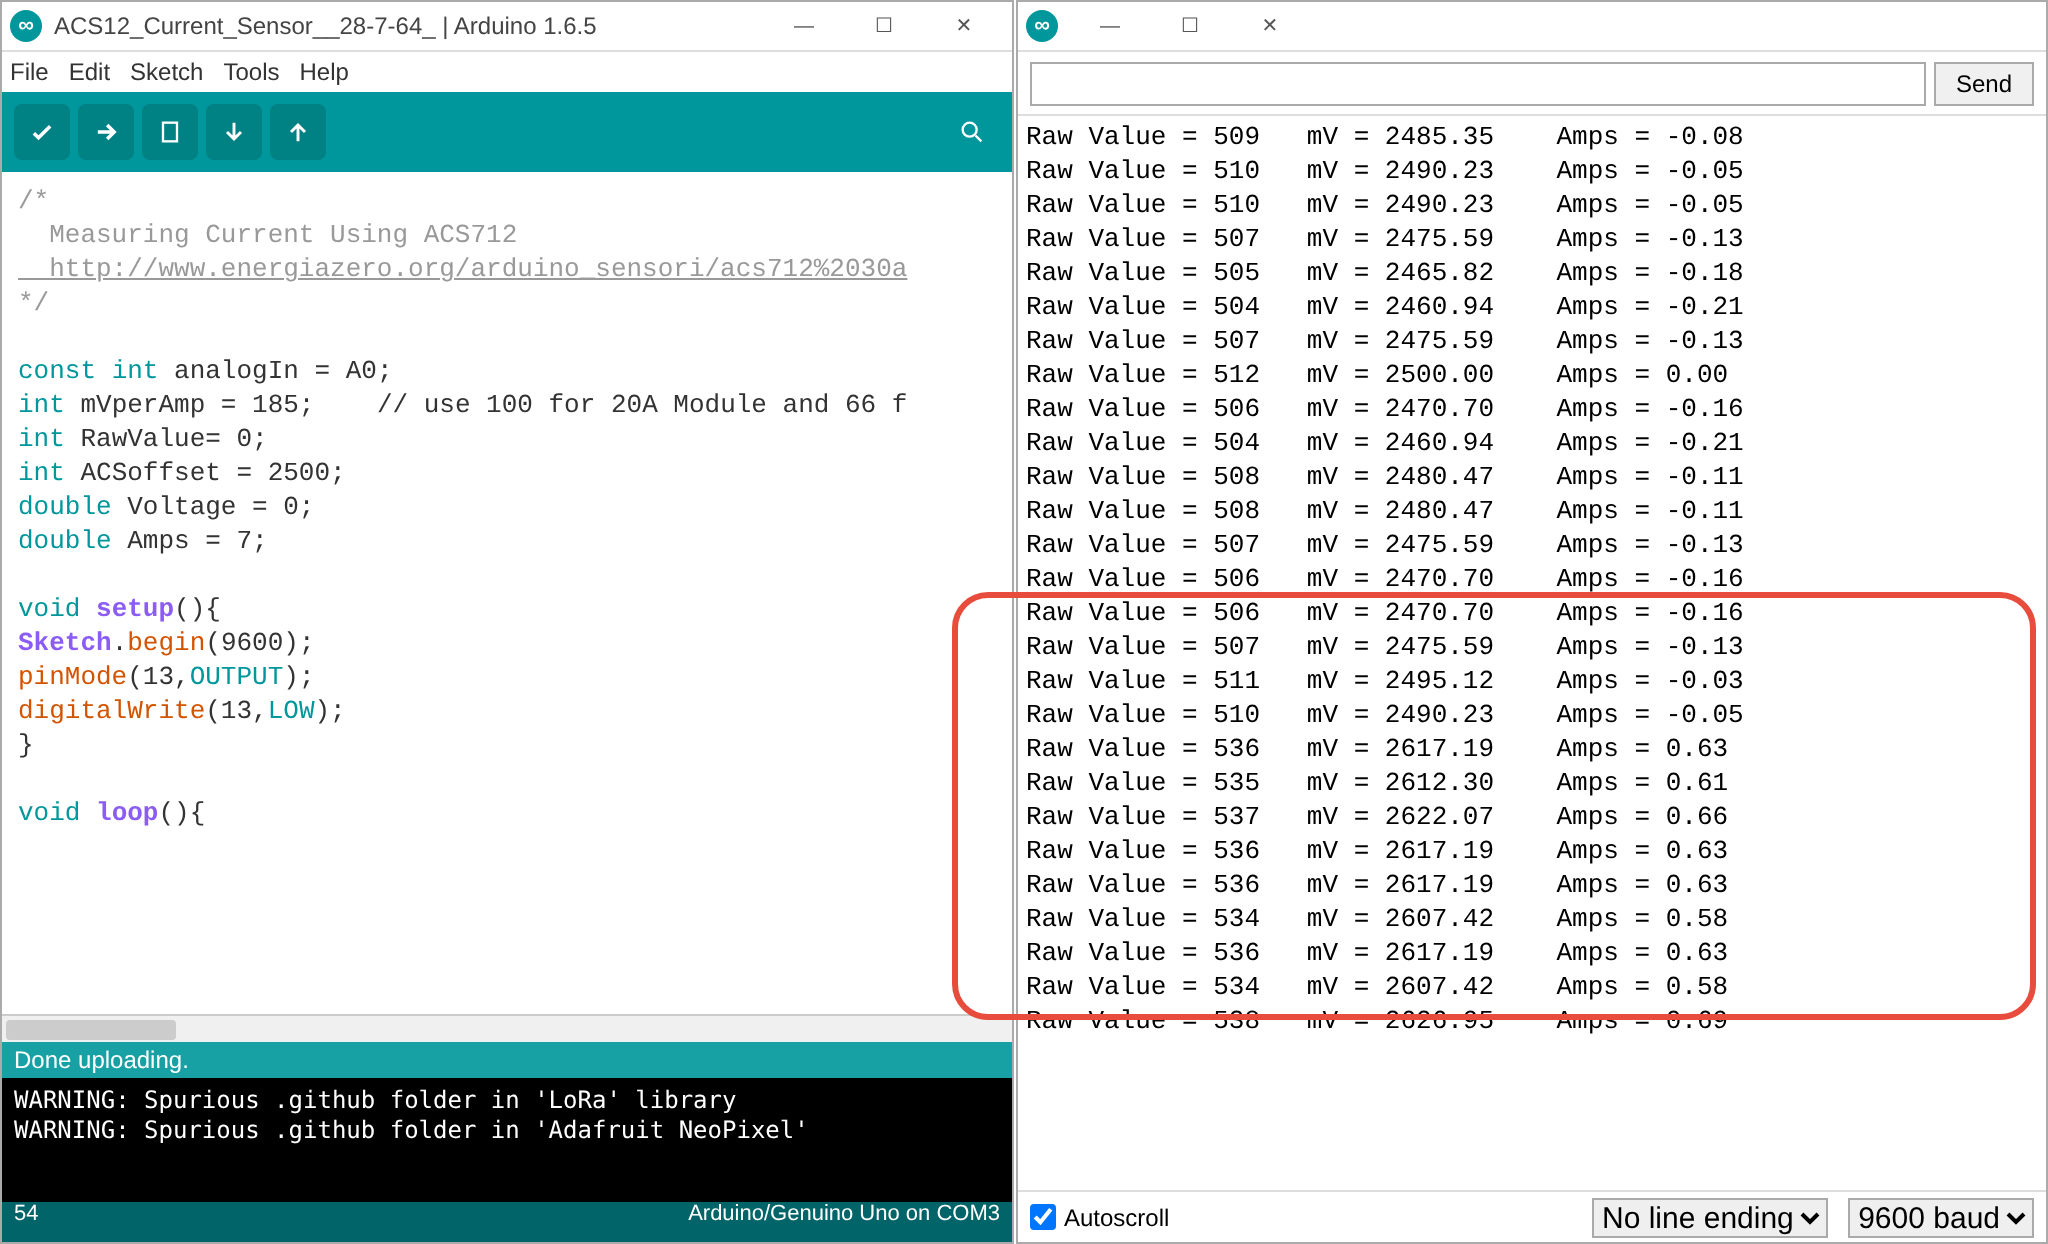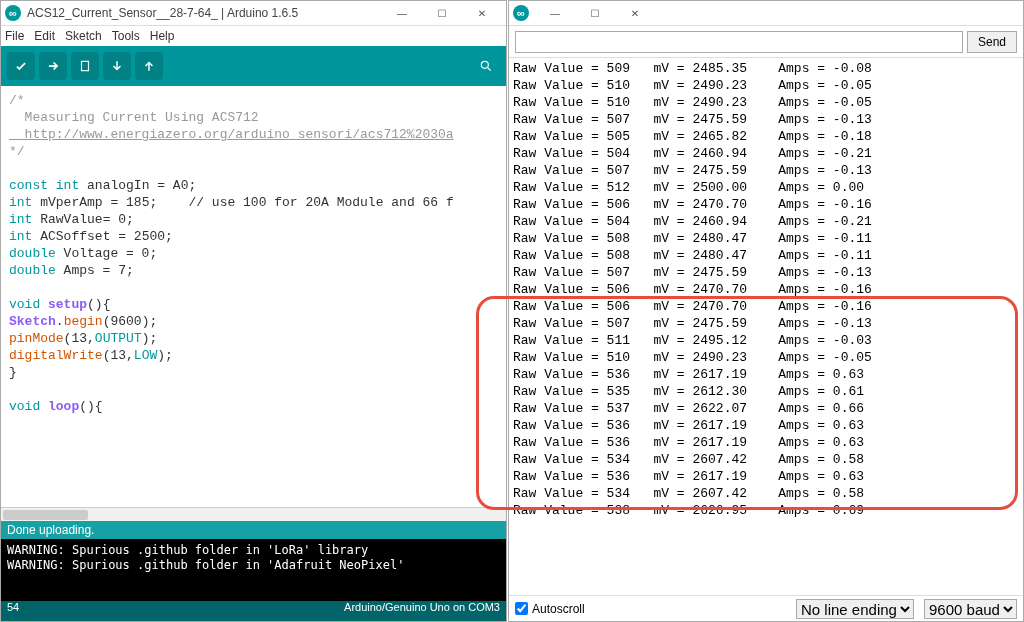--- a/index.html
+++ b/index.html
@@ -36,21 +36,21 @@
 .status2 .right { margin-left: auto; }
 .serial-input-row { height: 32px; display: flex; align-items: center; padding: 4px 6px; gap: 4px; border-bottom: 1px solid #ddd; }
 .serial-input { flex: 1; height: 22px; border: 1px solid #aaa; padding: 2px 4px; }
 .send-btn { height: 22px; padding: 0 10px; border: 1px solid #aaa; background: #f0f0f0; cursor: pointer; font-size: 12px; }
 .serial-body { flex: 1; font-family: Consolas, "Courier New", monospace; font-size: 13px; line-height: 17px; padding: 2px 4px; overflow: hidden; white-space: pre; position: relative; }
 .serial-line { white-space: pre; }
 .highlight-box { position: absolute; border: 3px solid #e74c3c; border-radius: 18px; pointer-events: none; left: 476px; top: 296px; width: 542px; height: 214px; z-index: 100; }
 .serial-footer { height: 26px; display: flex; align-items: center; padding: 0 6px; gap: 6px; border-top: 1px solid #ddd; font-size: 12px; }
 .serial-footer .auto { display: flex; align-items: center; gap: 4px; }
 .serial-footer select { margin-left: auto; height: 20px; font-size: 15px; border: 1px solid #aaa; }
-.serial-footer select + select { margin-left: 4px; }
+.serial-footer select + select { margin-left: 4px; text-align: right; }
 svg { width: 14px; height: 14px; }
 </style>
 </head>
 <body>
 
 <div class="window arduino-window">
   <div class="titlebar">
     <span class="icon"></span>
     <span class="title">ACS12_Current_Sensor__28-7-64_ | Arduino 1.6.5</span>
     <div class="win-controls">

